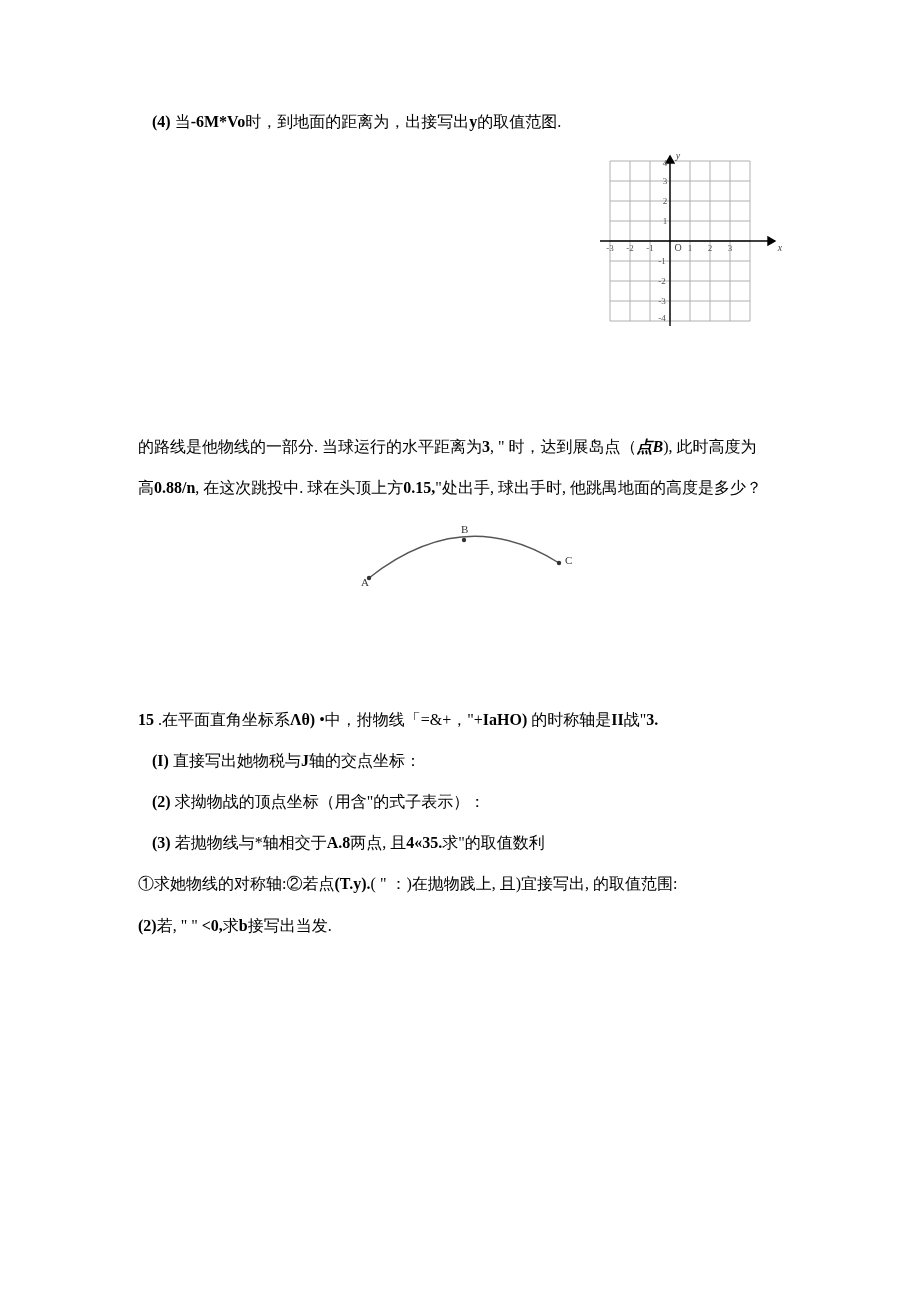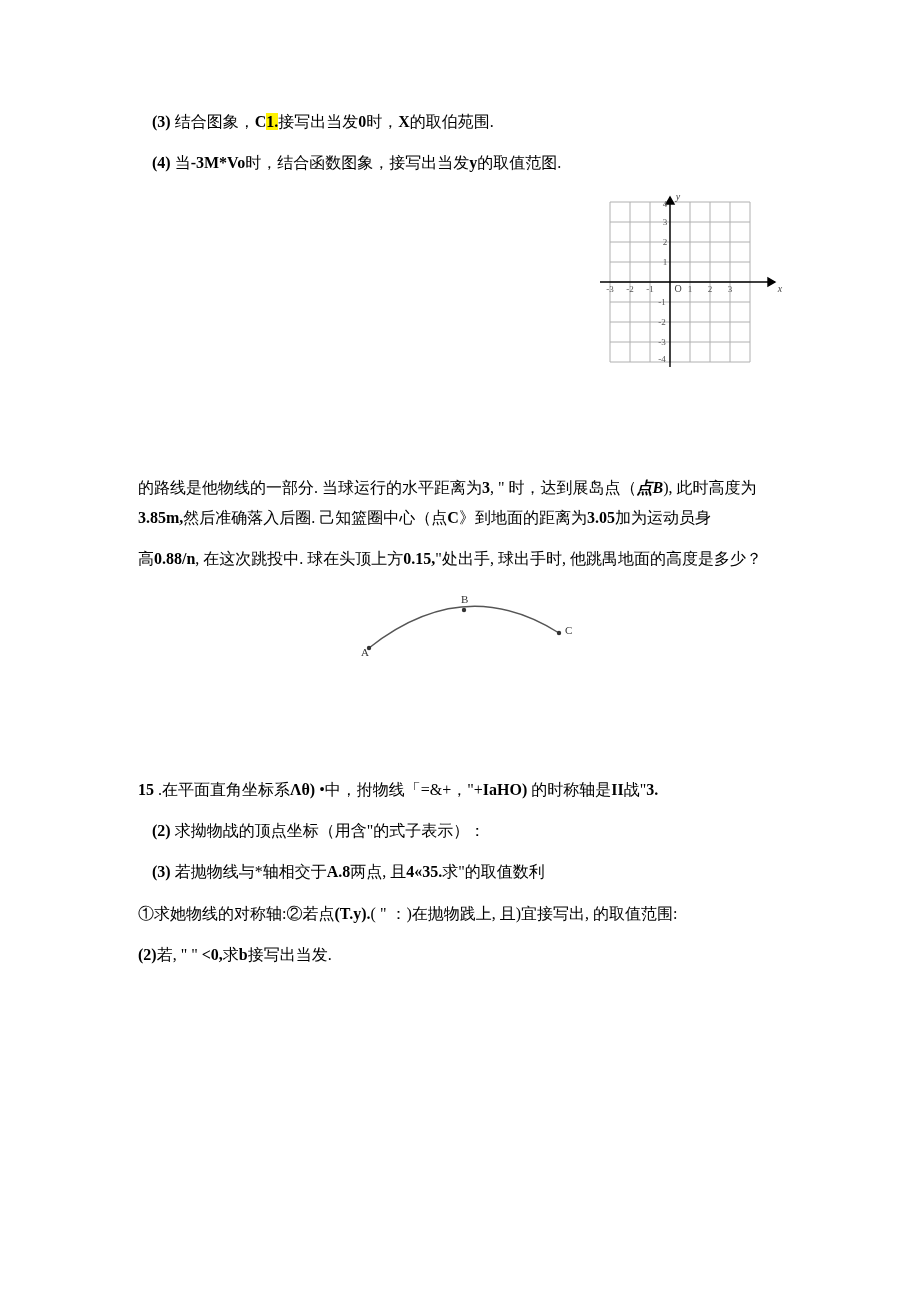--- a/index.html
+++ b/index.html
@@ -35,28 +35,24 @@
   svg.grid { display: block; }
   svg.arc { display: block; margin: 2px auto 0 auto; }
   .big-gap { height: 120px; }
   .mid-gap { height: 64px; }
 </style>
 </head>
 <body>
 
 <div class="page">
 
-  <p class="line indent1">
-    <span class="bold">(3)</span>
-    <span>结合图象，</span><span class="bold">C</span><span class="bold hl">1.</span><span>接写出当发</span><span class="bold">0</span><span>时，</span><span class="bold">X</span><span>的取伯苑围.</span>
-  </p>
 
   <p class="line indent1">
     <span class="bold">(4)</span>
-    <span>当</span><span class="bold">-3M*Vo</span><span>时，结合函数图象，接写出当发</span><span class="bold">y</span><span>的取值范图.</span>
+    <span>当</span><span class="bold">-6M*Vo</span><span>时，到地面的距离为，出接写出</span><span class="bold">y</span><span>的取值范图.</span>
   </p>
 
   <div class="grid-wrap">
     <svg class="grid" width="200" height="180" viewBox="0 0 200 180">
       <g stroke="#b0b0b0" stroke-width="1">
         <line x1="20" y1="10" x2="20" y2="170"></line>
           <line x1="40" y1="10" x2="40" y2="170"></line>
           <line x1="60" y1="10" x2="60" y2="170"></line>
           <line x1="80" y1="10" x2="80" y2="170"></line>
           <line x1="100" y1="10" x2="100" y2="170"></line>
@@ -102,23 +98,20 @@
       </g>
     </svg>
   </div>
 
   <div class="mid-gap"></div>
 
 
   <p class="line">
     <span>的路线是他物线的一部分. 当球运行的水平距离为</span><span class="bold">3</span><span>, " 时，达到展岛点（</span><span class="italic">点B</span><span>), 此时高度为</span>
   </p>
-  <p class="line" style="margin-top:-12px;">
-    <span class="bold">3.85m,</span><span>然后准确落入后圈. 己知篮圈中心（点</span><span class="bold">C</span><span>》到地面的距离为</span><span class="bold">3.05</span><span>加为运动员身</span>
-  </p>
 
   <p class="line">
     <span>高</span><span class="bold">0.88/n</span><span>, 在这次跳投中. 球在头顶上方</span><span class="bold">0.15,</span><span>"处出手, 球出手时, 他跳禺地面的高度是多少？</span>
   </p>
 
   <svg class="arc" width="230" height="70" viewBox="0 0 230 70">
     <path d="M 20 60 Q 115 -15 210 45" stroke="#555" stroke-width="1.4" fill="none"></path>
     <circle cx="20" cy="60" r="2.2" fill="#333"></circle>
     <circle cx="115" cy="22" r="2.2" fill="#333"></circle>
     <circle cx="210" cy="45" r="2.2" fill="#333"></circle>
@@ -126,20 +119,24 @@
     <text x="112" y="15" font-size="11" fill="#333">B</text>
     <text x="216" y="46" font-size="11" fill="#333">C</text>
   </svg>
 
   <div class="big-gap"></div>
 
   <p class="line">
     <span class="bold">15</span><span> .在平面直角坐标系</span><span class="bold">Λθ)</span><span> •中，拊物线「=&amp;+，"+</span><span class="bold">IaHO)</span><span> 的时称轴是</span><span class="bold">II</span><span>战"</span><span class="bold">3.</span>
   </p>
 
+  <p class="line indent1">
+    <span class="bold">(I)</span>
+    <span>直接写出她物税与</span><span class="bold">J</span><span>轴的交点坐标：</span>
+  </p>
 
   <p class="line indent1">
     <span class="bold">(2)</span>
     <span>求拗物战的顶点坐标（用含"的式子表示）：</span>
   </p>
 
   <p class="line indent1">
     <span class="bold">(3)</span>
     <span>若抛物线与*轴相交于</span><span class="bold">A.8</span><span>两点, 且</span><span class="bold">4«35.</span><span>求"的取值数利</span>
   </p>

